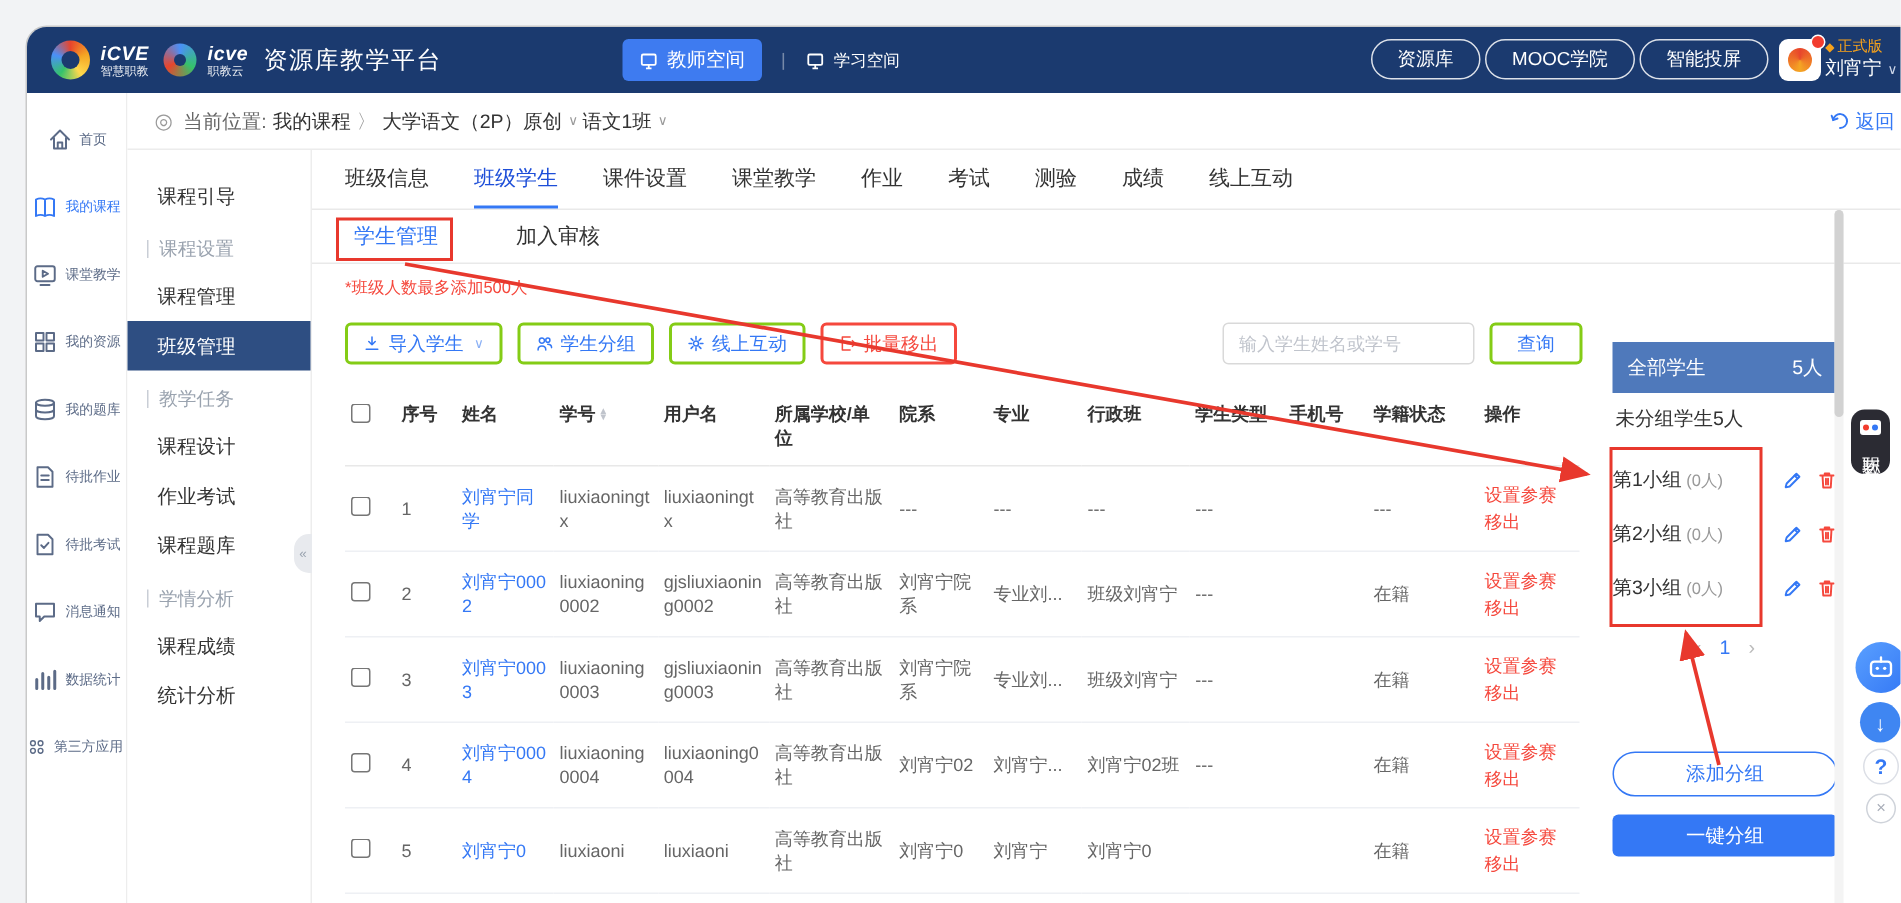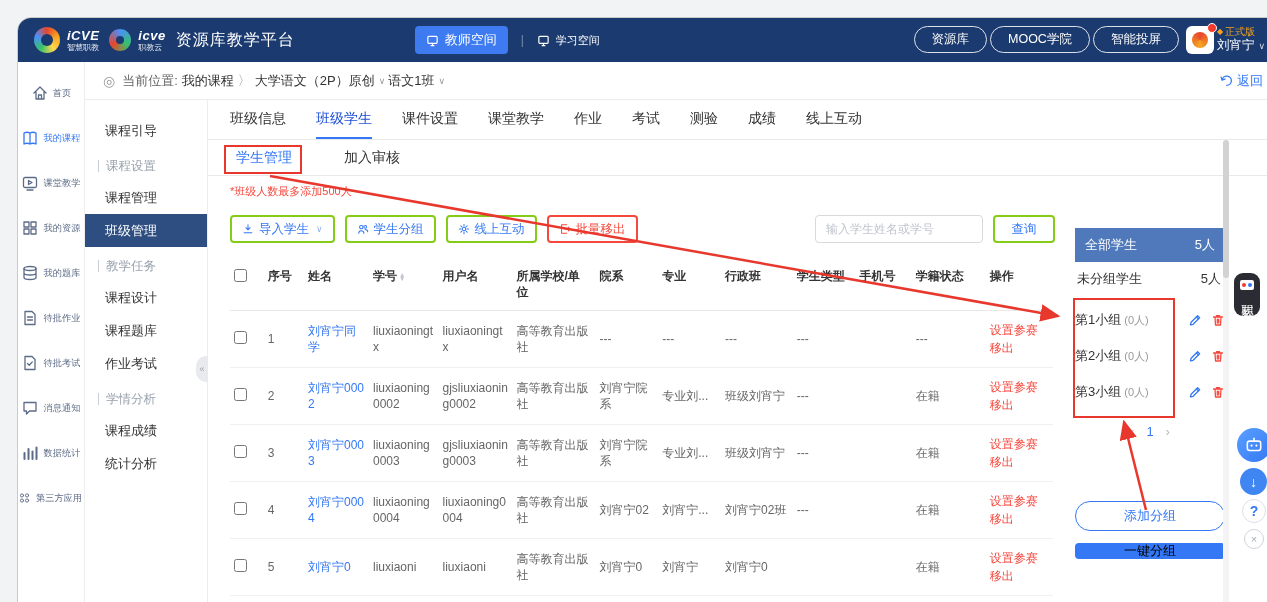--- a/index.html
+++ b/index.html
@@ -83,33 +83,33 @@
   tbody td{color:#666;padding:10px 4px;border-bottom:1px solid #eef0f4;word-break:break-all;vertical-align:middle;line-height:1.35}
   td.idx{color:#666}
   .link{color:#3478f5;cursor:pointer}
   .op span{display:block;color:#f5483d;cursor:pointer;line-height:1.5}
   input[type=checkbox]{width:13px;height:13px;cursor:pointer}
   .sort{display:inline-flex;flex-direction:column;vertical-align:middle;margin-left:2px;line-height:.55;color:#c0c4cc;font-size:6.5px}
 
   
   .gpanel{width:150px;margin:52px 56px 0 12px;display:flex;flex-direction:column;font-size:13px;flex:0 0 auto}
   .gp-header{height:34px;background:#4f79bb;color:#fff;display:flex;align-items:center;justify-content:space-between;padding:0 10px}
-  .gp-row{height:34px;display:flex;align-items:center;justify-content:space-between;padding:0 4px 0 2px;color:#333}
+  .gp-row{height:34px;display:flex;align-items:center;padding:0 4px 0 2px;color:#333}
   .g-list{margin-top:6px;display:flex;flex-direction:column}
   .g-item{height:36px;display:flex;align-items:center;color:#333;cursor:pointer}
   .g-name{font-size:13px}
   .g-count{color:#999;font-size:11px;margin-left:3px}
   .g-icons{margin-left:auto;display:flex;gap:9px;align-items:center}
   .g-icons svg{width:14px;height:14px;fill:none;stroke-width:1.3;stroke-linecap:round;stroke-linejoin:round;cursor:pointer}
   .ic-edit{stroke:#3478f5}
   .ic-trash{stroke:#f5483d}
   .gp-pages{display:flex;justify-content:center;gap:12px;color:#bbb;margin-top:14px;font-size:13px;align-items:center}
   .gp-pages .cur{color:#3478f5}
   .add-btn{margin-top:62px;height:30px;border:1px solid #3478f5;color:#3478f5;border-radius:15px;background:#fff;font-size:13px;display:flex;align-items:center;justify-content:center;cursor:pointer}
-  .auto-btn{margin-top:12px;height:16px;background:#3478f5;color:#000000;border-radius:4px;font-size:13px;display:flex;align-items:center;justify-content:center;cursor:pointer}
+  .auto-btn{margin-top:12px;height:28px;background:#3478f5;color:#ffffff;border-radius:4px;font-size:13px;display:flex;align-items:center;justify-content:center;cursor:pointer}
 
   
   .collapse-tab{position:absolute;left:178px;top:338px;width:12px;height:26px;background:#e8eaee;border-radius:10px 0 0 10px;color:#9aa3af;font-size:9px;display:flex;align-items:center;justify-content:center;cursor:pointer;z-index:20}
   .vscroll{position:absolute;right:52px;top:122px;width:6px;height:466px;background:#f4f4f4;border-radius:3px;z-index:15}
   .vscroll .thumb{width:6px;height:138px;background:#d2d2d2;border-radius:3px}
   .assistant{position:absolute;right:21px;top:255px;width:26px;background:#2b2b33;border-radius:9px;padding:7px 0 9px;display:flex;flex-direction:column;align-items:center;gap:5px;z-index:30;cursor:pointer}
   .assistant .a-ic{width:14px;height:10px;background:#fff;border-radius:2px;position:relative}
   .assistant .a-ic::before{content:"";position:absolute;left:2px;top:3px;width:4px;height:4px;border-radius:50%;background:#f23c2e}
   .assistant .a-ic::after{content:"";position:absolute;right:2px;top:3px;width:4px;height:4px;border-radius:50%;background:#3478f5}
   .assistant .a-txt{writing-mode:vertical-rl;color:#fff;font-size:12px;letter-spacing:3px}
@@ -277,22 +277,22 @@
 
       <div class="content-row">
 
         <nav class="menu">
           <div class="menu-item">课程引导</div>
           <div class="menu-section">课程设置</div>
           <div class="menu-item">课程管理</div>
           <div class="menu-item active">班级管理</div>
           <div class="menu-section">教学任务</div>
           <div class="menu-item">课程设计</div>
+          <div class="menu-item">作业考试</div>
           <div class="menu-item">课程题库</div>
-          <div class="menu-item">作业考试</div>
           <div class="menu-section">学情分析</div>
           <div class="menu-item">课程成绩</div>
           <div class="menu-item">统计分析</div>
         </nav>
 
         <main class="main">
 
           <div class="tabs">
             <div class="tab">班级信息</div>
             <div class="tab active">班级学生</div>

